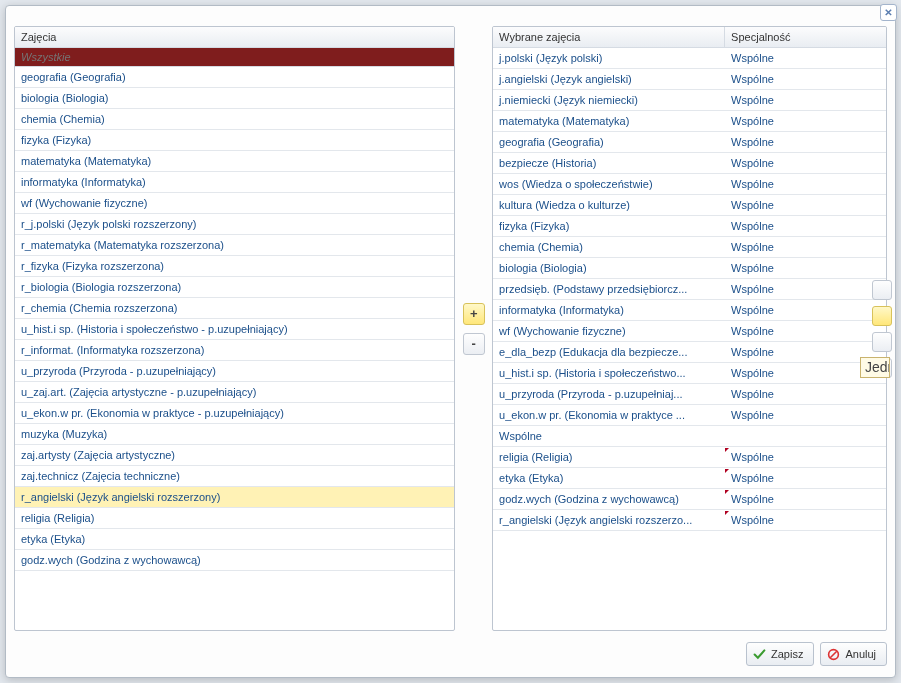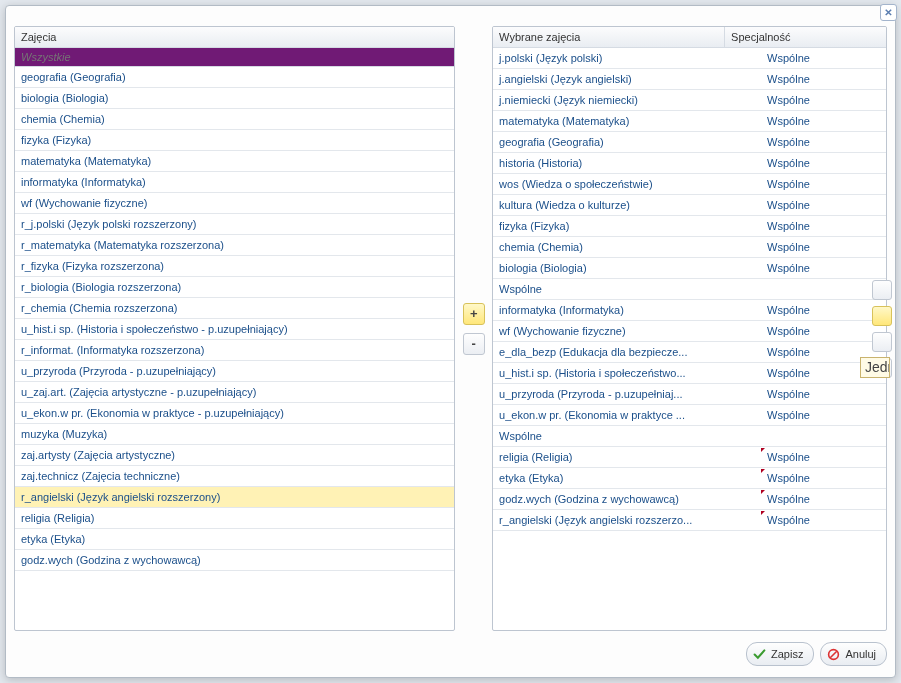--- a/index.html
+++ b/index.html
@@ -71,21 +71,21 @@
     padding: 4px 6px;
     font-weight: normal;
     color: #333;
     border-right: 1px solid #d5dbe3;
     white-space: nowrap;
     overflow: hidden;
     text-overflow: ellipsis;
   }
   .header-cell:last-child { border-right: none; }
   .filter-row {
-    background: #701a75;
+    background: #7f1d1d;
   }
   .filter-cell {
     padding: 2px 4px;
     flex: 1;
   }
   .filter-cell input {
     width: 100%;
     border: none;
     outline: none;
     font-style: italic;
@@ -100,21 +100,20 @@
   }
   .grid-body::-webkit-scrollbar { width: 15px; }
   .grid-body::-webkit-scrollbar-track { background: #f0f2f5; border-left: 1px solid #d5dbe3; }
   .grid-body::-webkit-scrollbar-thumb { background: #c7ced8; border: 1px solid #a9b4c2; border-radius: 2px; }
   .grow {
     display: flex;
     border-bottom: 1px solid #e3e7ec;
     cursor: default;
     min-height: 21px;
     align-items: center;
-    gap: 36px;
   }
   .grow.selected {
     background: #fff2b5;
   }
   .gcell {
     padding: 3px 6px;
     white-space: nowrap;
     overflow: hidden;
     text-overflow: ellipsis;
     border-right: 1px solid transparent;
@@ -181,21 +180,21 @@
     height: 30px;
     display: flex;
     justify-content: flex-end;
     align-items: center;
     gap: 6px;
   }
   .tbtn {
     height: 24px;
     padding: 0 10px 0 6px;
     border: 1px solid #b9c2ce;
-    border-radius: 11px;
+    border-radius: 3px;
     background: linear-gradient(#fefefe, #e9edf2);
     display: flex; align-items: center; gap: 5px;
     cursor: pointer;
     color: #333;
     font-size: 11px;
   }
   .tbtn svg { width: 13px; height: 13px; }
 </style>
 </head>
 <body>
@@ -321,21 +320,21 @@
           </div>
           <div class="grow">
             <div class="gcell">matematyka (Matematyka)</div>
             <div class="gcell">Wspólne</div>
           </div>
           <div class="grow">
             <div class="gcell">geografia (Geografia)</div>
             <div class="gcell">Wspólne</div>
           </div>
           <div class="grow">
-            <div class="gcell">historia (Historia)</div>
+            <div class="gcell">bezpiecze (Historia)</div>
             <div class="gcell">Wspólne</div>
           </div>
           <div class="grow">
             <div class="gcell">wos (Wiedza o społeczeństwie)</div>
             <div class="gcell">Wspólne</div>
           </div>
           <div class="grow">
             <div class="gcell">kultura (Wiedza o kulturze)</div>
             <div class="gcell">Wspólne</div>
           </div>
@@ -345,20 +344,21 @@
           </div>
           <div class="grow">
             <div class="gcell">chemia (Chemia)</div>
             <div class="gcell">Wspólne</div>
           </div>
           <div class="grow">
             <div class="gcell">biologia (Biologia)</div>
             <div class="gcell">Wspólne</div>
           </div>
           <div class="grow">
+            <div class="gcell">przedsięb. (Podstawy przedsiębiorcz...</div>
             <div class="gcell">Wspólne</div>
           </div>
           <div class="grow">
             <div class="gcell">informatyka (Informatyka)</div>
             <div class="gcell">Wspólne</div>
           </div>
           <div class="grow">
             <div class="gcell">wf (Wychowanie fizyczne)</div>
             <div class="gcell">Wspólne</div>
           </div>

